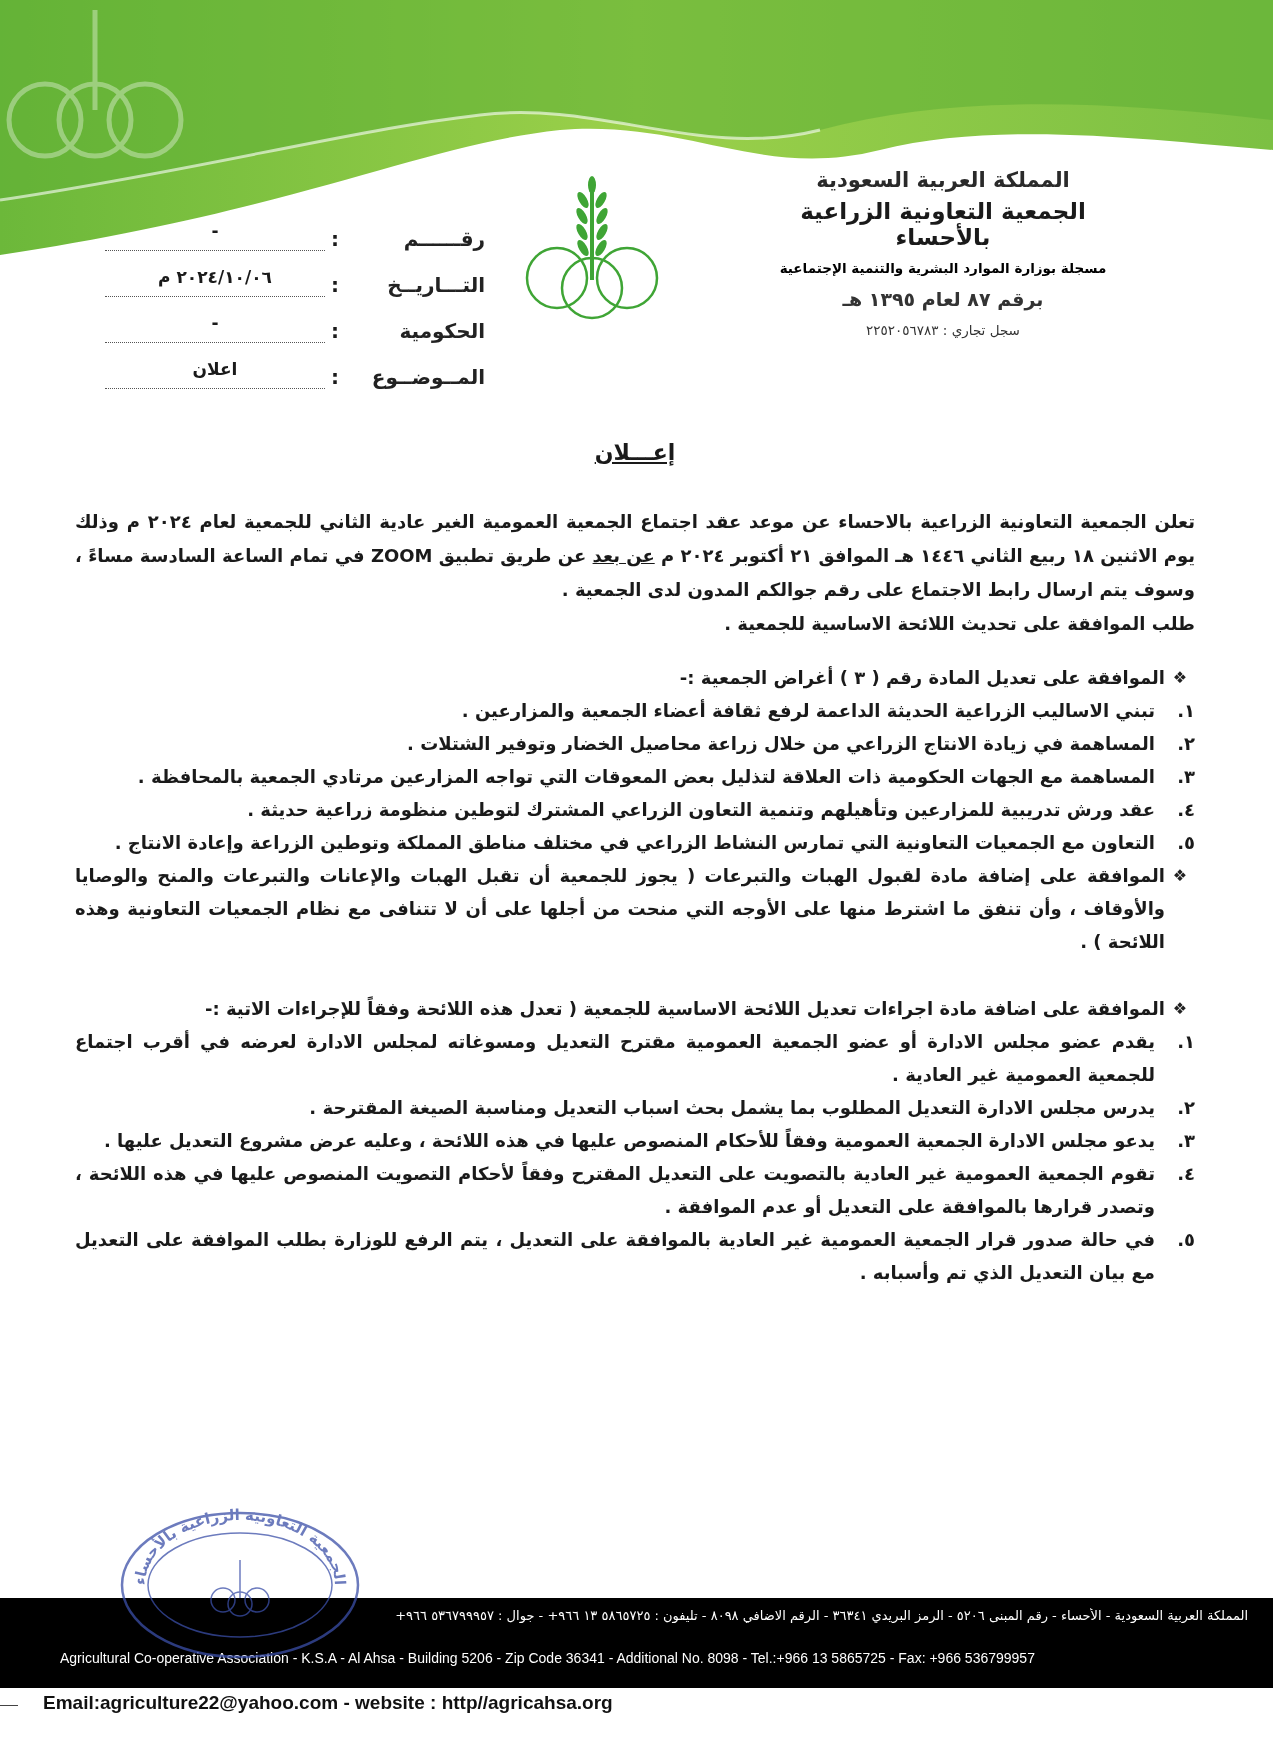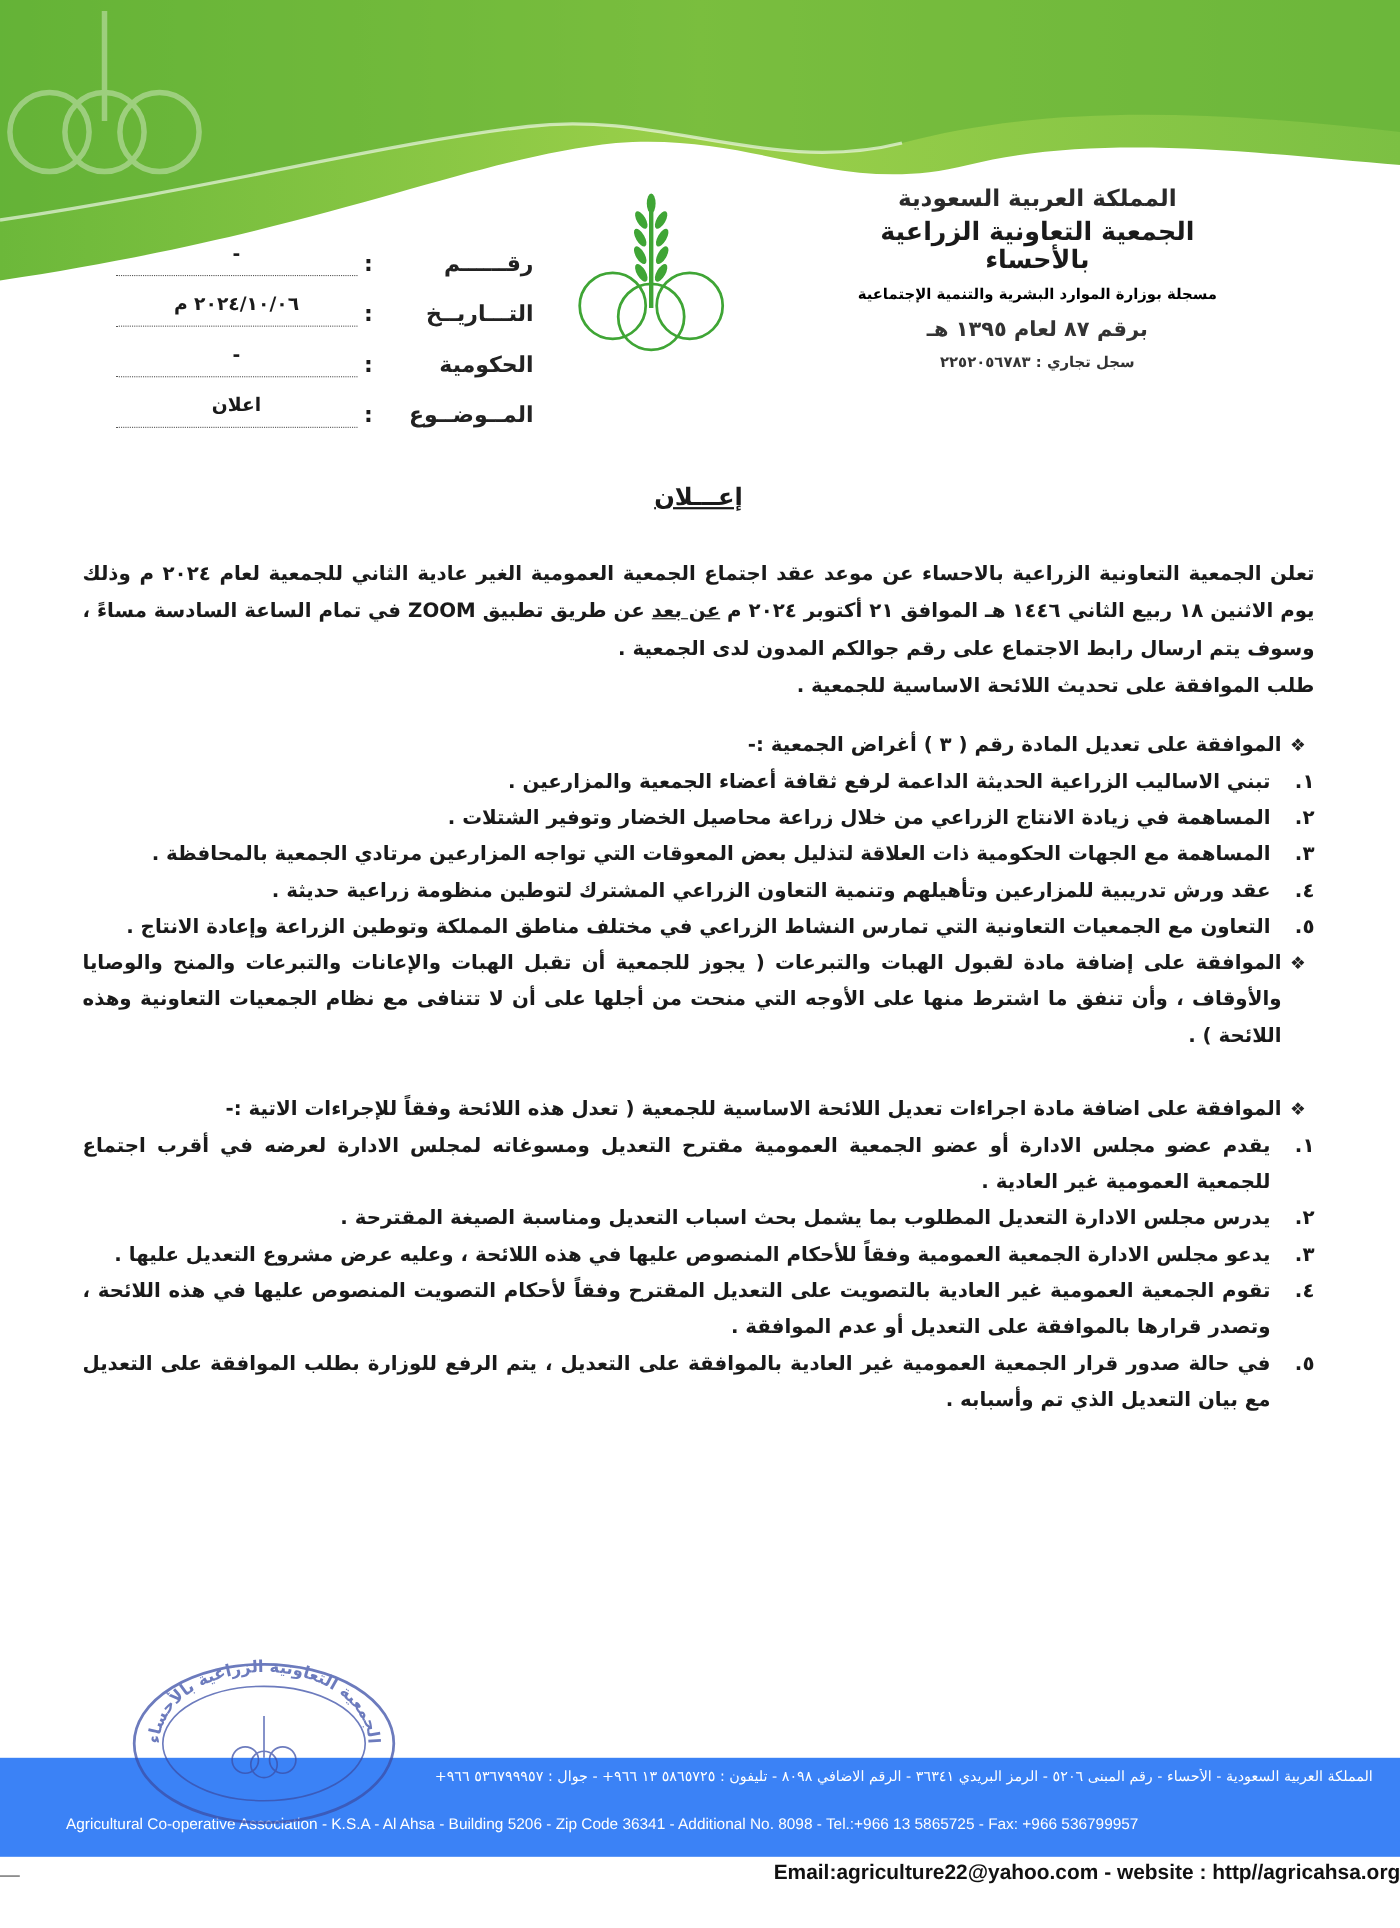--- a/index.html
+++ b/index.html
@@ -8,21 +8,21 @@
 
   
   .top-wave { position: absolute; left: 0; top: 0; width: 1273px; height: 260px; z-index: 0; }
 
   
   .org-block { position: absolute; right: 140px; top: 168px; width: 380px; text-align: center; z-index: 2; }
   .org-block .l1 { font-size: 21px; font-weight: bold; color: #2a2a2a; margin-bottom: 6px; }
   .org-block .l2 { font-size: 23px; font-weight: bold; color: #1a1a1a; margin-bottom: 10px; }
   .org-block .l3 { font-size: 13.5px; font-weight: bold; color: #000000; margin-bottom: 12px; }
   .org-block .l4 { font-size: 19px; font-weight: bold; color: #333; margin-bottom: 12px; }
-  .org-block .l5 { font-size: 13.5px; font-weight: bold; color: #333; }
+  .org-block .l5 { font-size: 13.5px; font-weight: normal; color: #333; }
 
   .logo { position: absolute; left: 525px; top: 160px; width: 135px; height: 170px; z-index: 2; }
 
   .meta-block { position: absolute; left: 95px; top: 205px; width: 390px; z-index: 2; }
   .meta-row { display: flex; flex-direction: row; align-items: flex-end; height: 46px; }
   .meta-label { width: 140px; font-size: 20px; font-weight: bold; color: #222; text-align: right; white-space: nowrap; }
   .meta-colon { width: 20px; font-size: 20px; font-weight: bold; text-align: center; }
   .meta-value { flex: 1; border-bottom: 1.5px dotted #555; height: 30px; font-size: 17px; font-weight: bold; text-align: center; padding-bottom: 2px; margin-left: 10px; }
 
   
@@ -36,24 +36,24 @@
   .bullet-text { flex: 1; text-align: justify; }
   .sub-head { font-size: 18px; font-weight: bold; text-decoration: underline; line-height: 30px; padding-right: 30px; }
   .num-row { display: flex; flex-direction: row; font-size: 18px; font-weight: bold; line-height: 33px; }
   .num { width: 40px; flex-shrink: 0; text-align: right; }
   .num-text { flex: 1; text-align: justify; }
 
   
   .stamp { position: absolute; left: 115px; top: 1490px; width: 250px; height: 170px; z-index: 3; opacity: 0.75; }
 
   
-  .footer-bar { position: absolute; left: 0; top: 1598px; width: 1273px; height: 90px; background: #3b82f6; z-index: 1; }
+  .footer-bar { position: absolute; left: 0; top: 1598px; width: 1273px; height: 90px; background: #000000; z-index: 1; }
   .footer-ar { position: absolute; right: 25px; left: 60px; top: 10px; font-size: 13px; color: #ffffff; white-space: nowrap; direction: rtl; text-align: right; overflow: hidden; }
   .footer-en { position: absolute; left: 60px; right: 25px; top: 52px; font-size: 14px; color: #ffffff; white-space: nowrap; direction: ltr; text-align: left; font-family: "Liberation Sans", sans-serif; }
-  .footer-contact { position: absolute; left: 0; width: 1273px; top: 1692px; text-align: right; direction: ltr; font-family: "Liberation Sans", sans-serif; font-size: 19px; font-weight: bold; color: #111; z-index: 2; }
+  .footer-contact { position: absolute; left: 0; width: 1273px; top: 1692px; text-align: left; direction: ltr; font-family: "Liberation Sans", sans-serif; font-size: 19px; font-weight: bold; color: #111; z-index: 2; padding-left: 43px; }
   .left-tick { position: absolute; left: 0; top: 1705px; width: 18px; border-top: 1.5px solid #444; }
 </style>
 </head>
 <body>
 
 <svg class="top-wave" viewBox="0 0 1273 260" preserveAspectRatio="none">
   <defs>
     <linearGradient id="gw" x1="0" y1="0" x2="1" y2="0">
       <stop offset="0" stop-color="#6cb83a"></stop>
       <stop offset="0.5" stop-color="#9bd04a"></stop>

